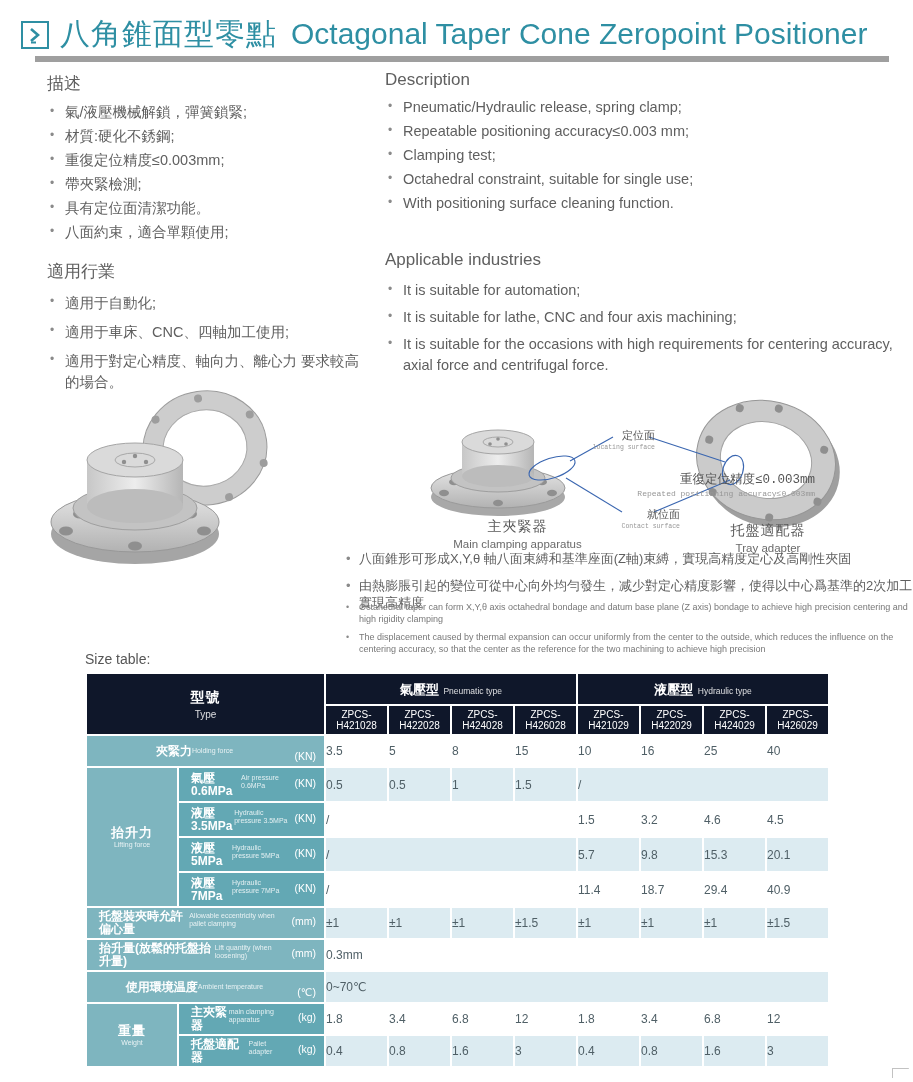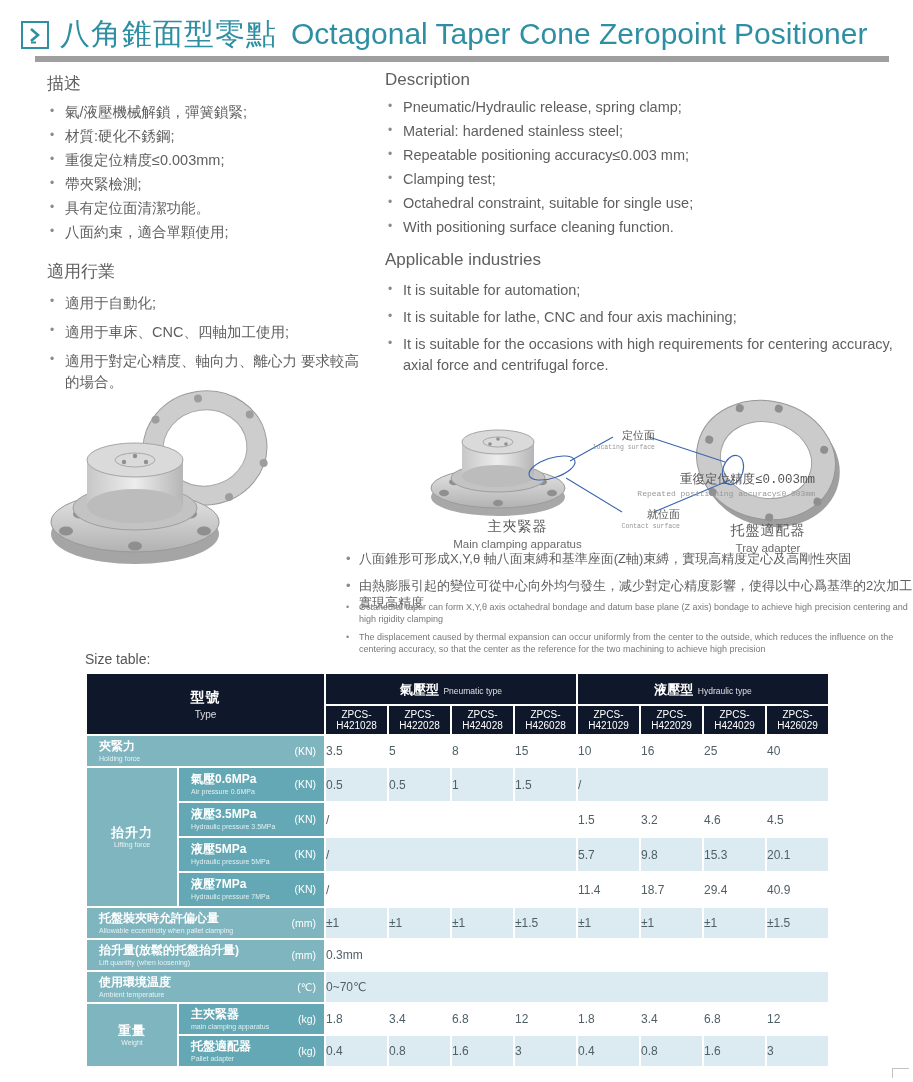--- a/index.html
+++ b/index.html
@@ -55,21 +55,21 @@
   .type-th .hen{font-size:10px;color:rgba(255,255,255,.85);margin-top:2px;}
   .gh .hzh{font-size:13px;font-weight:bold;}
   .gh .hen2{font-size:8.5px;color:rgba(255,255,255,.85);}
   .model{font-size:10px;}
   tr.hr1{height:30px;} tr.hr2{height:28px;}
   #size-table tbody tr{height:30px;}
   #size-table tbody tr.tall{height:33px;}
   .lbl{color:#fff;}
   .lbl.light{background:#7eb5bf;}
   .lbl.mid{background:#63a8b4;}
-  .lbl .lblpad{position:relative;height:100%;display:flex;flex-direction:column;justify-content:center;padding:0 34px 0 12px;}
+  .lbl .lblpad{position:relative;height:100%;display:flex;flex-direction:row;justify-content:center;padding:0 34px 0 12px;}
   .lbl.group{text-align:center;}
   .lbl.group .lzh{font-size:13px;font-weight:bold;letter-spacing:1px;}
   .lzh{font-size:12px;font-weight:bold;line-height:13px;}
   .len{font-size:7px;color:rgba(255,255,255,.82);line-height:8px;margin-top:2px;}
   .unit{position:absolute;right:8px;top:5px;font-size:10.5px;font-weight:normal;color:#fff;}
   .cell{background:#fff;color:#4f5f66;font-size:12px;}
   tr.shade .cell{background:#dcebf1;}
 
   .corner{position:absolute;right:0;bottom:4px;width:20px;height:9px;
           border-left:1px solid #c2c2c2;border-top:1px solid #c2c2c2;}
@@ -106,21 +106,20 @@
     <ul>
         <li>適用于自動化;</li>
         <li>適用于車床、CNC、四軸加工使用;</li>
         <li>適用于對定心精度、軸向力、離心力 要求較高的場合。</li>
       </ul>
   </div>
   <div class="sect" id="desc-en">
     <h2>Description</h2>
     <ul>
         <li>Pneumatic/Hydraulic release, spring clamp;</li>
-        <li>Material: hardened stainless steel;</li>
         <li>Repeatable positioning accuracy≤0.003 mm;</li>
         <li>Clamping test;</li>
         <li>Octahedral constraint, suitable for single use;</li>
         <li>With positioning surface cleaning function.</li>
       </ul>
   </div>
   <div class="sect" id="ind-en">
     <h2>Applicable industries</h2>
     <ul>
         <li>It is suitable for automation;</li>

